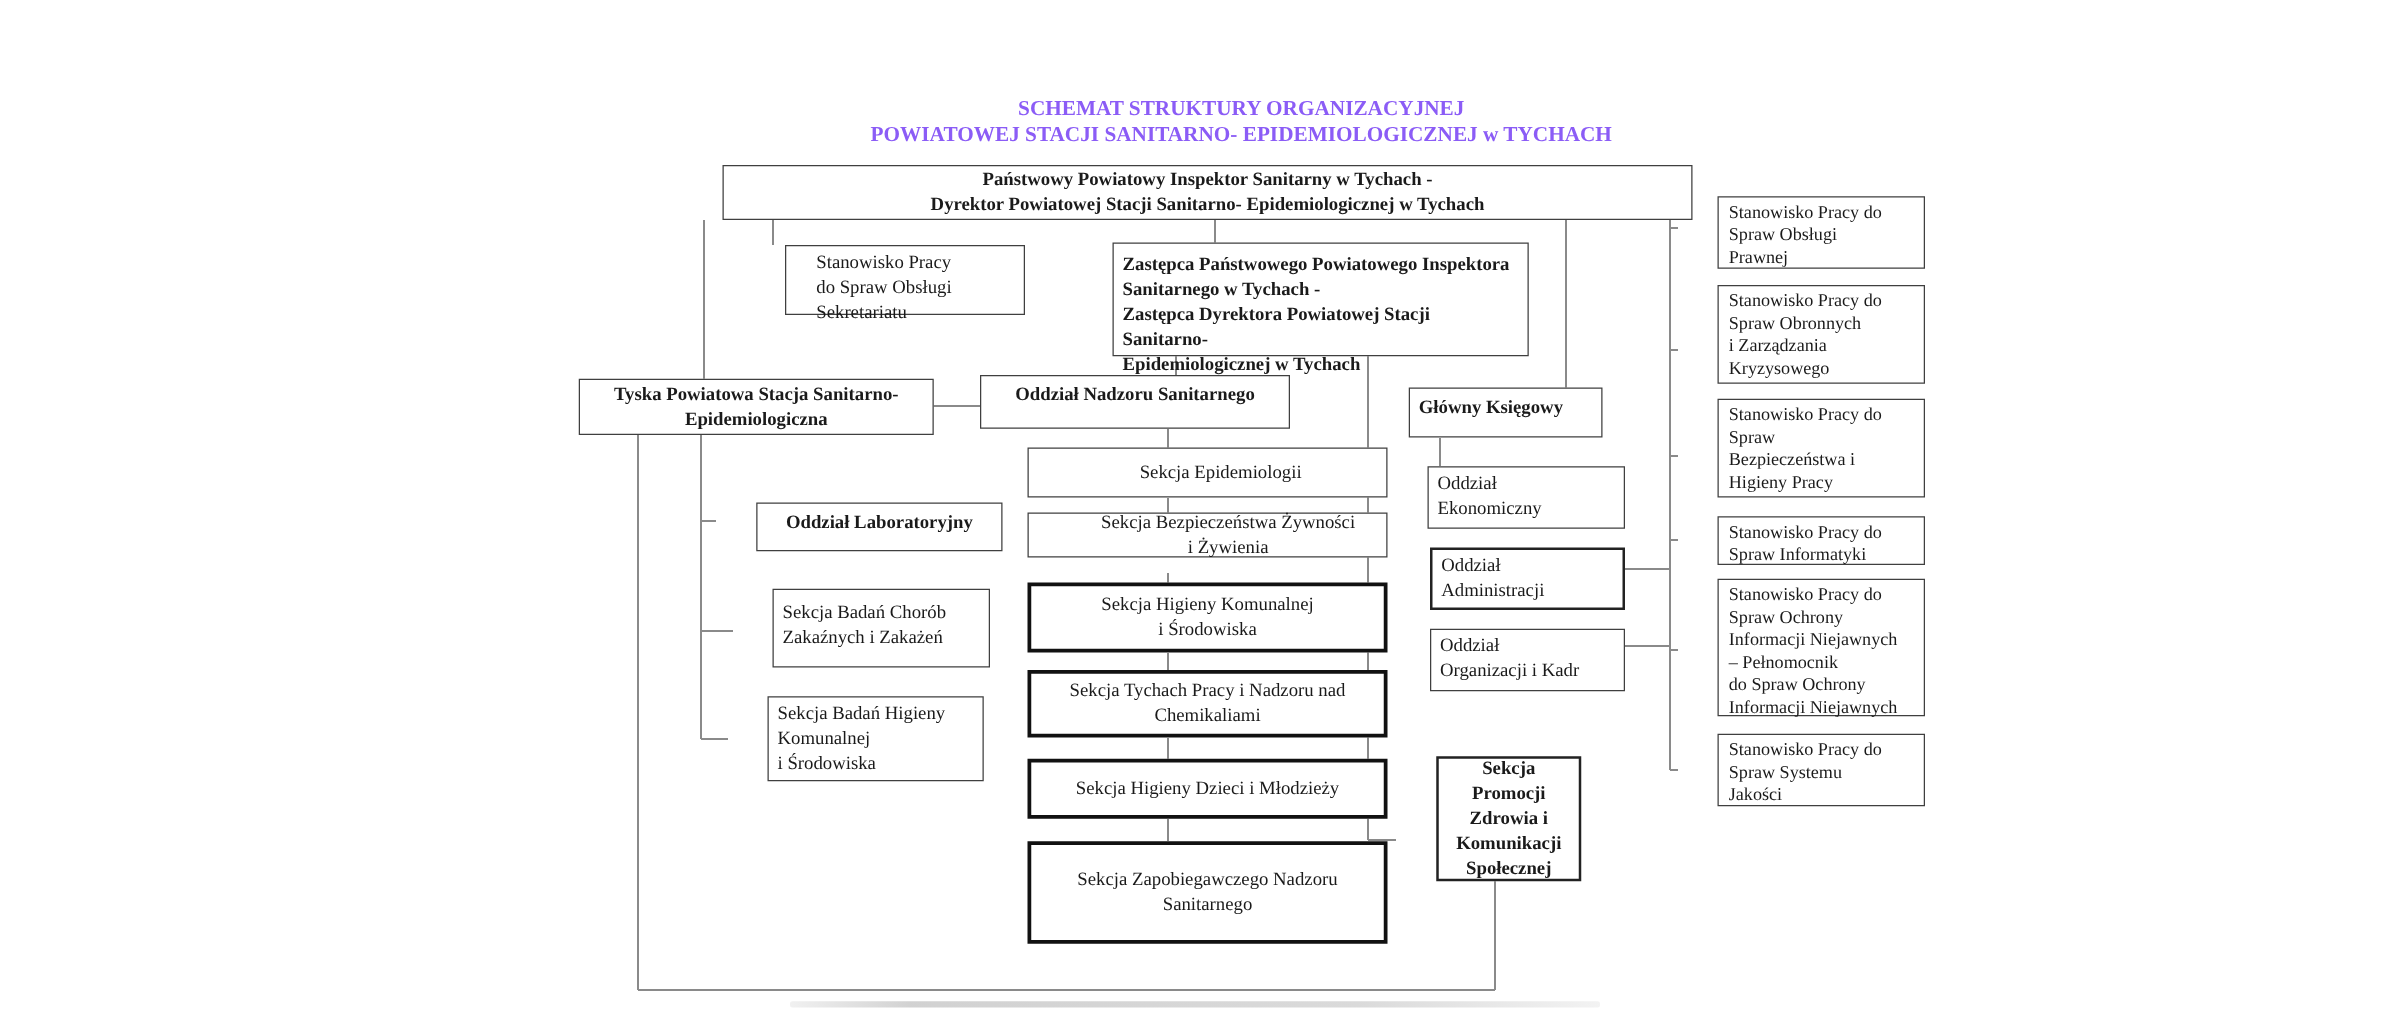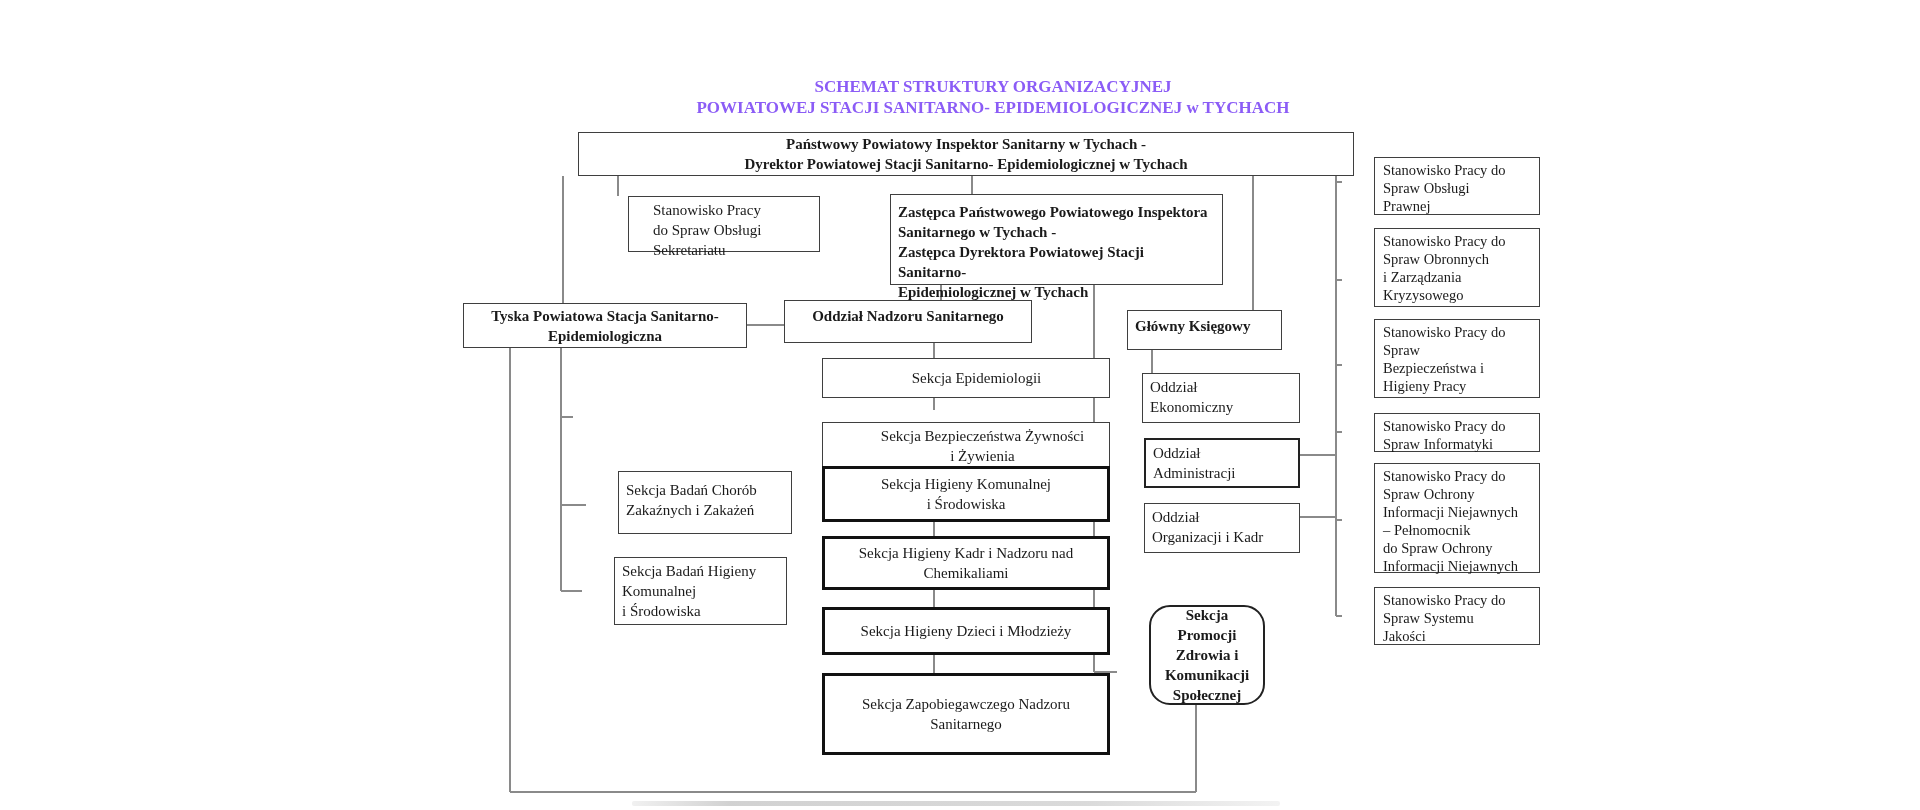--- a/index.html
+++ b/index.html
@@ -98,52 +98,53 @@
 
   <div class="node b c vc" style="left:431px;top:303px;width:284px;height:45px;">Tyska Powiatowa Stacja Sanitarno-
 Epidemiologiczna</div>
 
   <div class="node b c" style="left:752px;top:300px;width:248px;height:43px;padding-top:5px;">Oddział Nadzoru Sanitarnego</div>
 
   <div class="node b" style="left:1095px;top:310px;width:155px;height:40px;padding-top:5px;">Główny Księgowy</div>
 
   <div class="node c vc" style="left:790px;top:358px;width:288px;height:40px;padding-left:28px;">Sekcja Epidemiologii</div>
 
-  <div class="node c vc" style="left:790px;top:422px;width:288px;height:48px;padding-left:40px;">Sekcja  Bezpieczeństwa Żywności
+  <div class="node c vc" style="left:790px;top:410px;width:288px;height:36px;padding-left:40px;">Sekcja  Bezpieczeństwa Żywności
 i Żywienia</div>
 
   <div class="node c vc thick" style="left:790px;top:466px;width:288px;height:56px;">Sekcja Higieny Komunalnej
 i Środowiska</div>
 
-  <div class="node c vc thick" style="left:790px;top:536px;width:288px;height:54px;">Sekcja Higieny Kadr i Nadzoru nad
+  <div class="node c vc thick" style="left:790px;top:536px;width:288px;height:54px;">Sekcja Tychach Pracy i Nadzoru nad
 Chemikaliami</div>
 
   <div class="node c vc thick" style="left:790px;top:607px;width:288px;height:48px;">Sekcja Higieny Dzieci i Młodzieży</div>
 
   <div class="node c vc thick" style="left:790px;top:673px;width:288px;height:82px;">Sekcja Zapobiegawczego Nadzoru
 Sanitarnego</div>
 
+  <div class="node b c" style="left:573px;top:402px;width:197px;height:39px;padding-top:5px;">Oddział Laboratoryjny</div>
 
   <div class="node" style="left:586px;top:471px;width:174px;height:63px;padding-top:8px;">Sekcja Badań Chorób
 Zakaźnych i Zakażeń</div>
 
   <div class="node" style="left:582px;top:557px;width:173px;height:68px;">Sekcja Badań Higieny
 Komunalnej
 i Środowiska</div>
 
   <div class="node" style="left:1110px;top:373px;width:158px;height:50px;">Oddział
 Ekonomiczny</div>
 
   <div class="node med" style="left:1112px;top:438px;width:156px;height:50px;">Oddział
 Administracji</div>
 
   <div class="node" style="left:1112px;top:503px;width:156px;height:50px;">Oddział
 Organizacji i Kadr</div>
 
-  <div class="node b c vc med" style="left:1117px;top:605px;width:116px;height:100px;padding:0 2px;border-radius:21px;">Sekcja
+  <div class="node b c vc med" style="left:1117px;top:605px;width:116px;height:100px;padding:0 2px;">Sekcja
 Promocji
 Zdrowia i
 Komunikacji
 Społecznej</div>
 
   <div class="node small" style="left:1342px;top:157px;width:166px;height:58px;">Stanowisko Pracy do
 Spraw Obsługi
 Prawnej</div>
 
   <div class="node small" style="left:1342px;top:228px;width:166px;height:79px;">Stanowisko Pracy do

